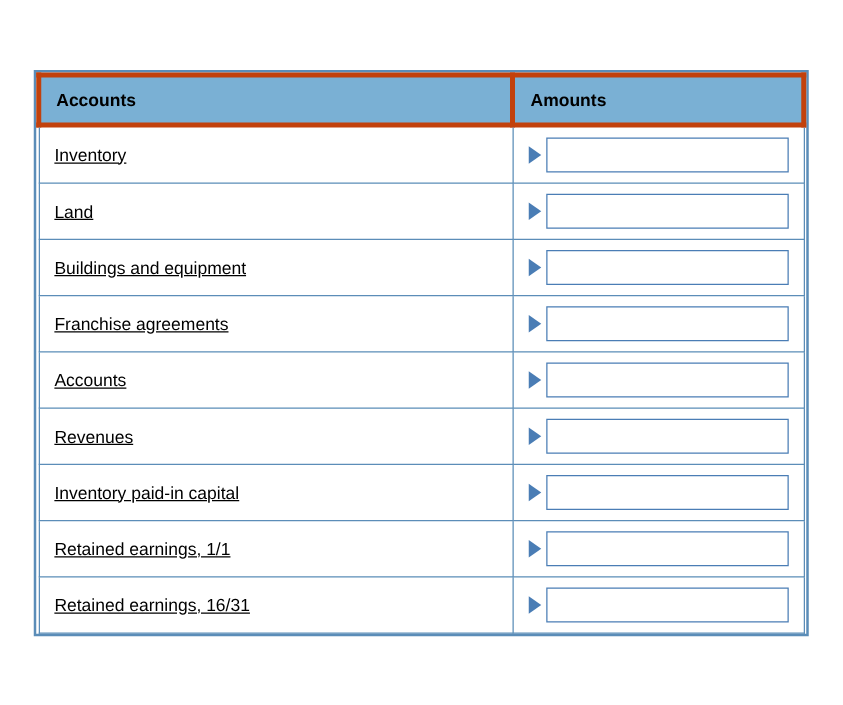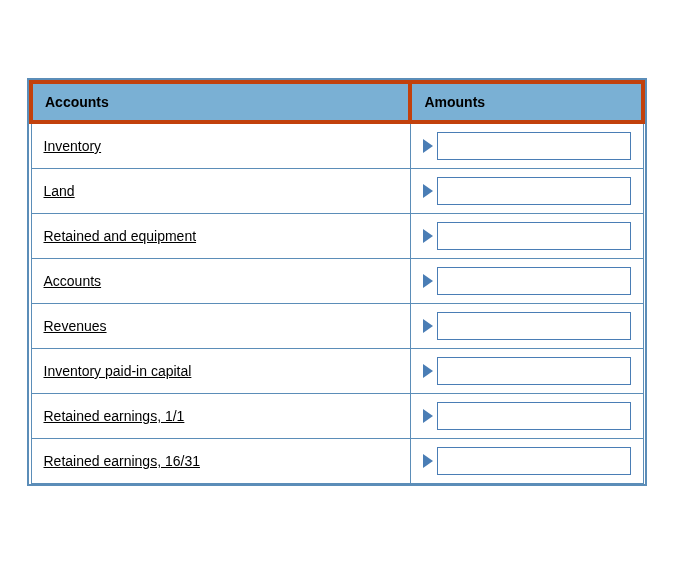--- a/index.html
+++ b/index.html
@@ -104,21 +104,30 @@
         <tr>
           <td class="account-cell">Land</td>
           <td class="amount-cell">
             <div class="amount-input-wrapper">
               <div class="arrow-indicator"></div>
               <input type="text" class="amount-input" style="">
             </div>
           </td>
         </tr>
         <tr>
-          <td class="account-cell">Retained and equipment</td>
+          <td class="account-cell">Buildings and equipment</td>
+          <td class="amount-cell">
+            <div class="amount-input-wrapper">
+              <div class="arrow-indicator"></div>
+              <input type="text" class="amount-input" style="">
+            </div>
+          </td>
+        </tr>
+        <tr>
+          <td class="account-cell">Franchise agreements</td>
           <td class="amount-cell">
             <div class="amount-input-wrapper">
               <div class="arrow-indicator"></div>
               <input type="text" class="amount-input" style="">
             </div>
           </td>
         </tr>
         <tr>
           <td class="account-cell">Accounts</td>
           <td class="amount-cell">

